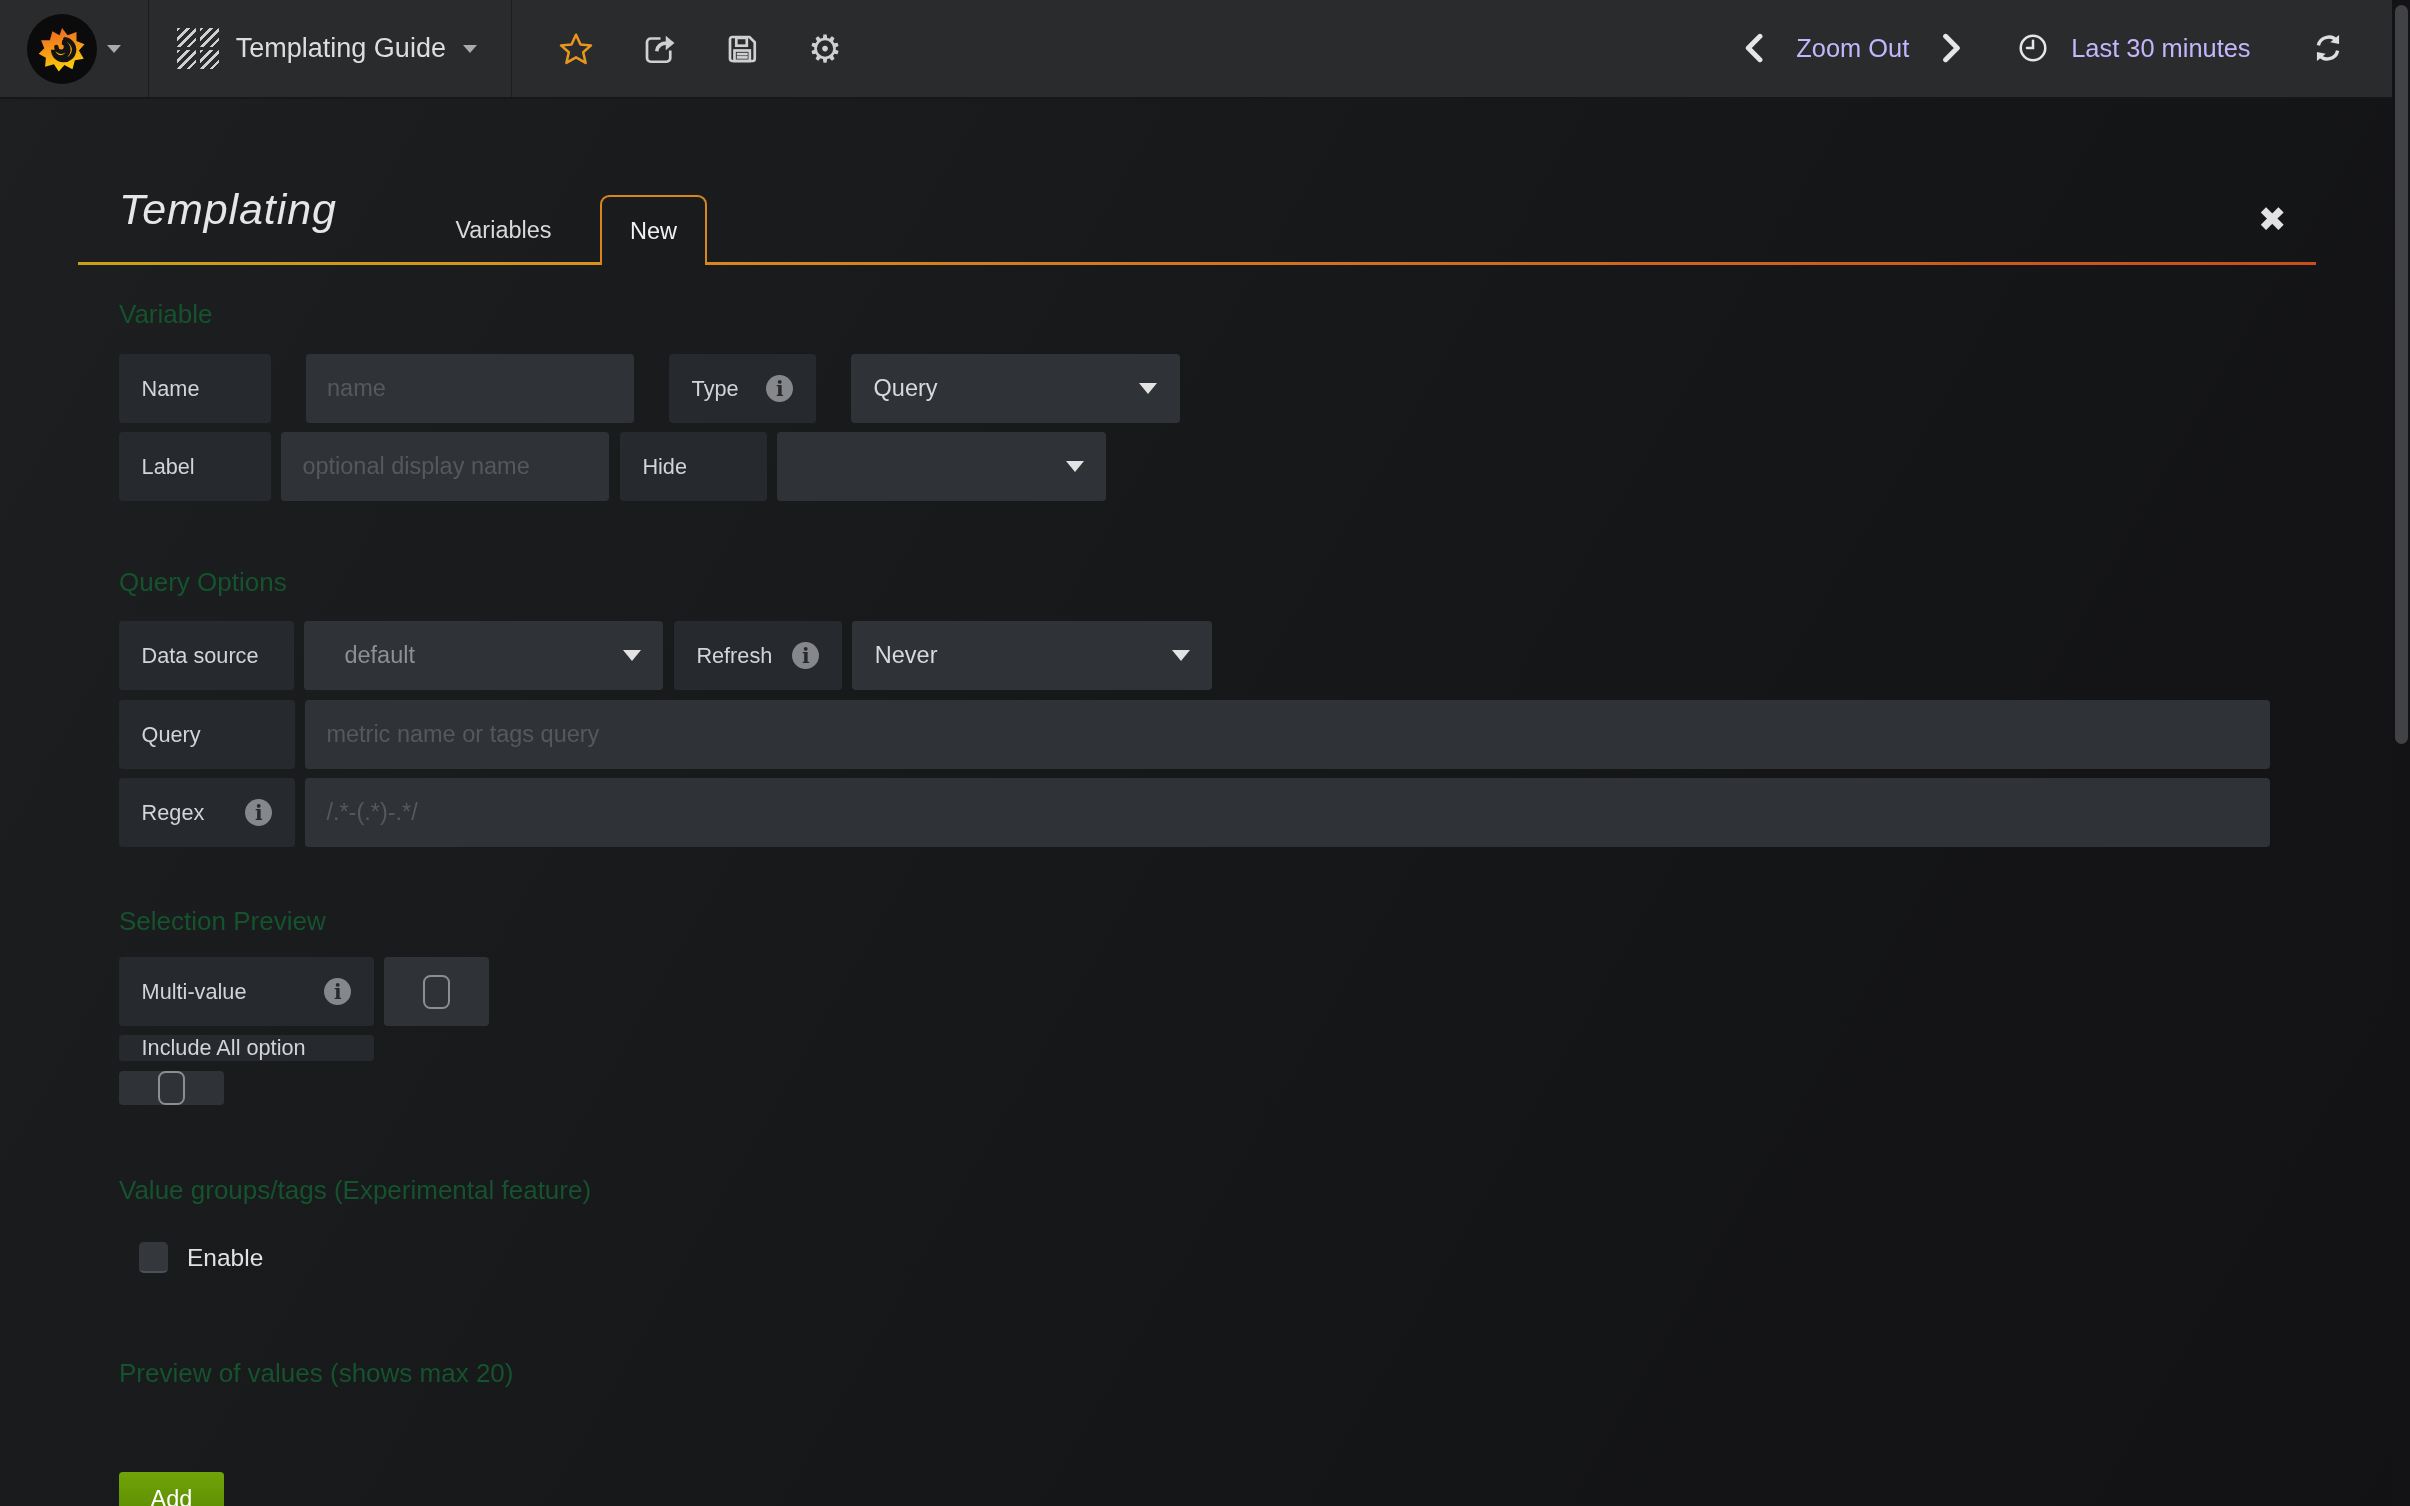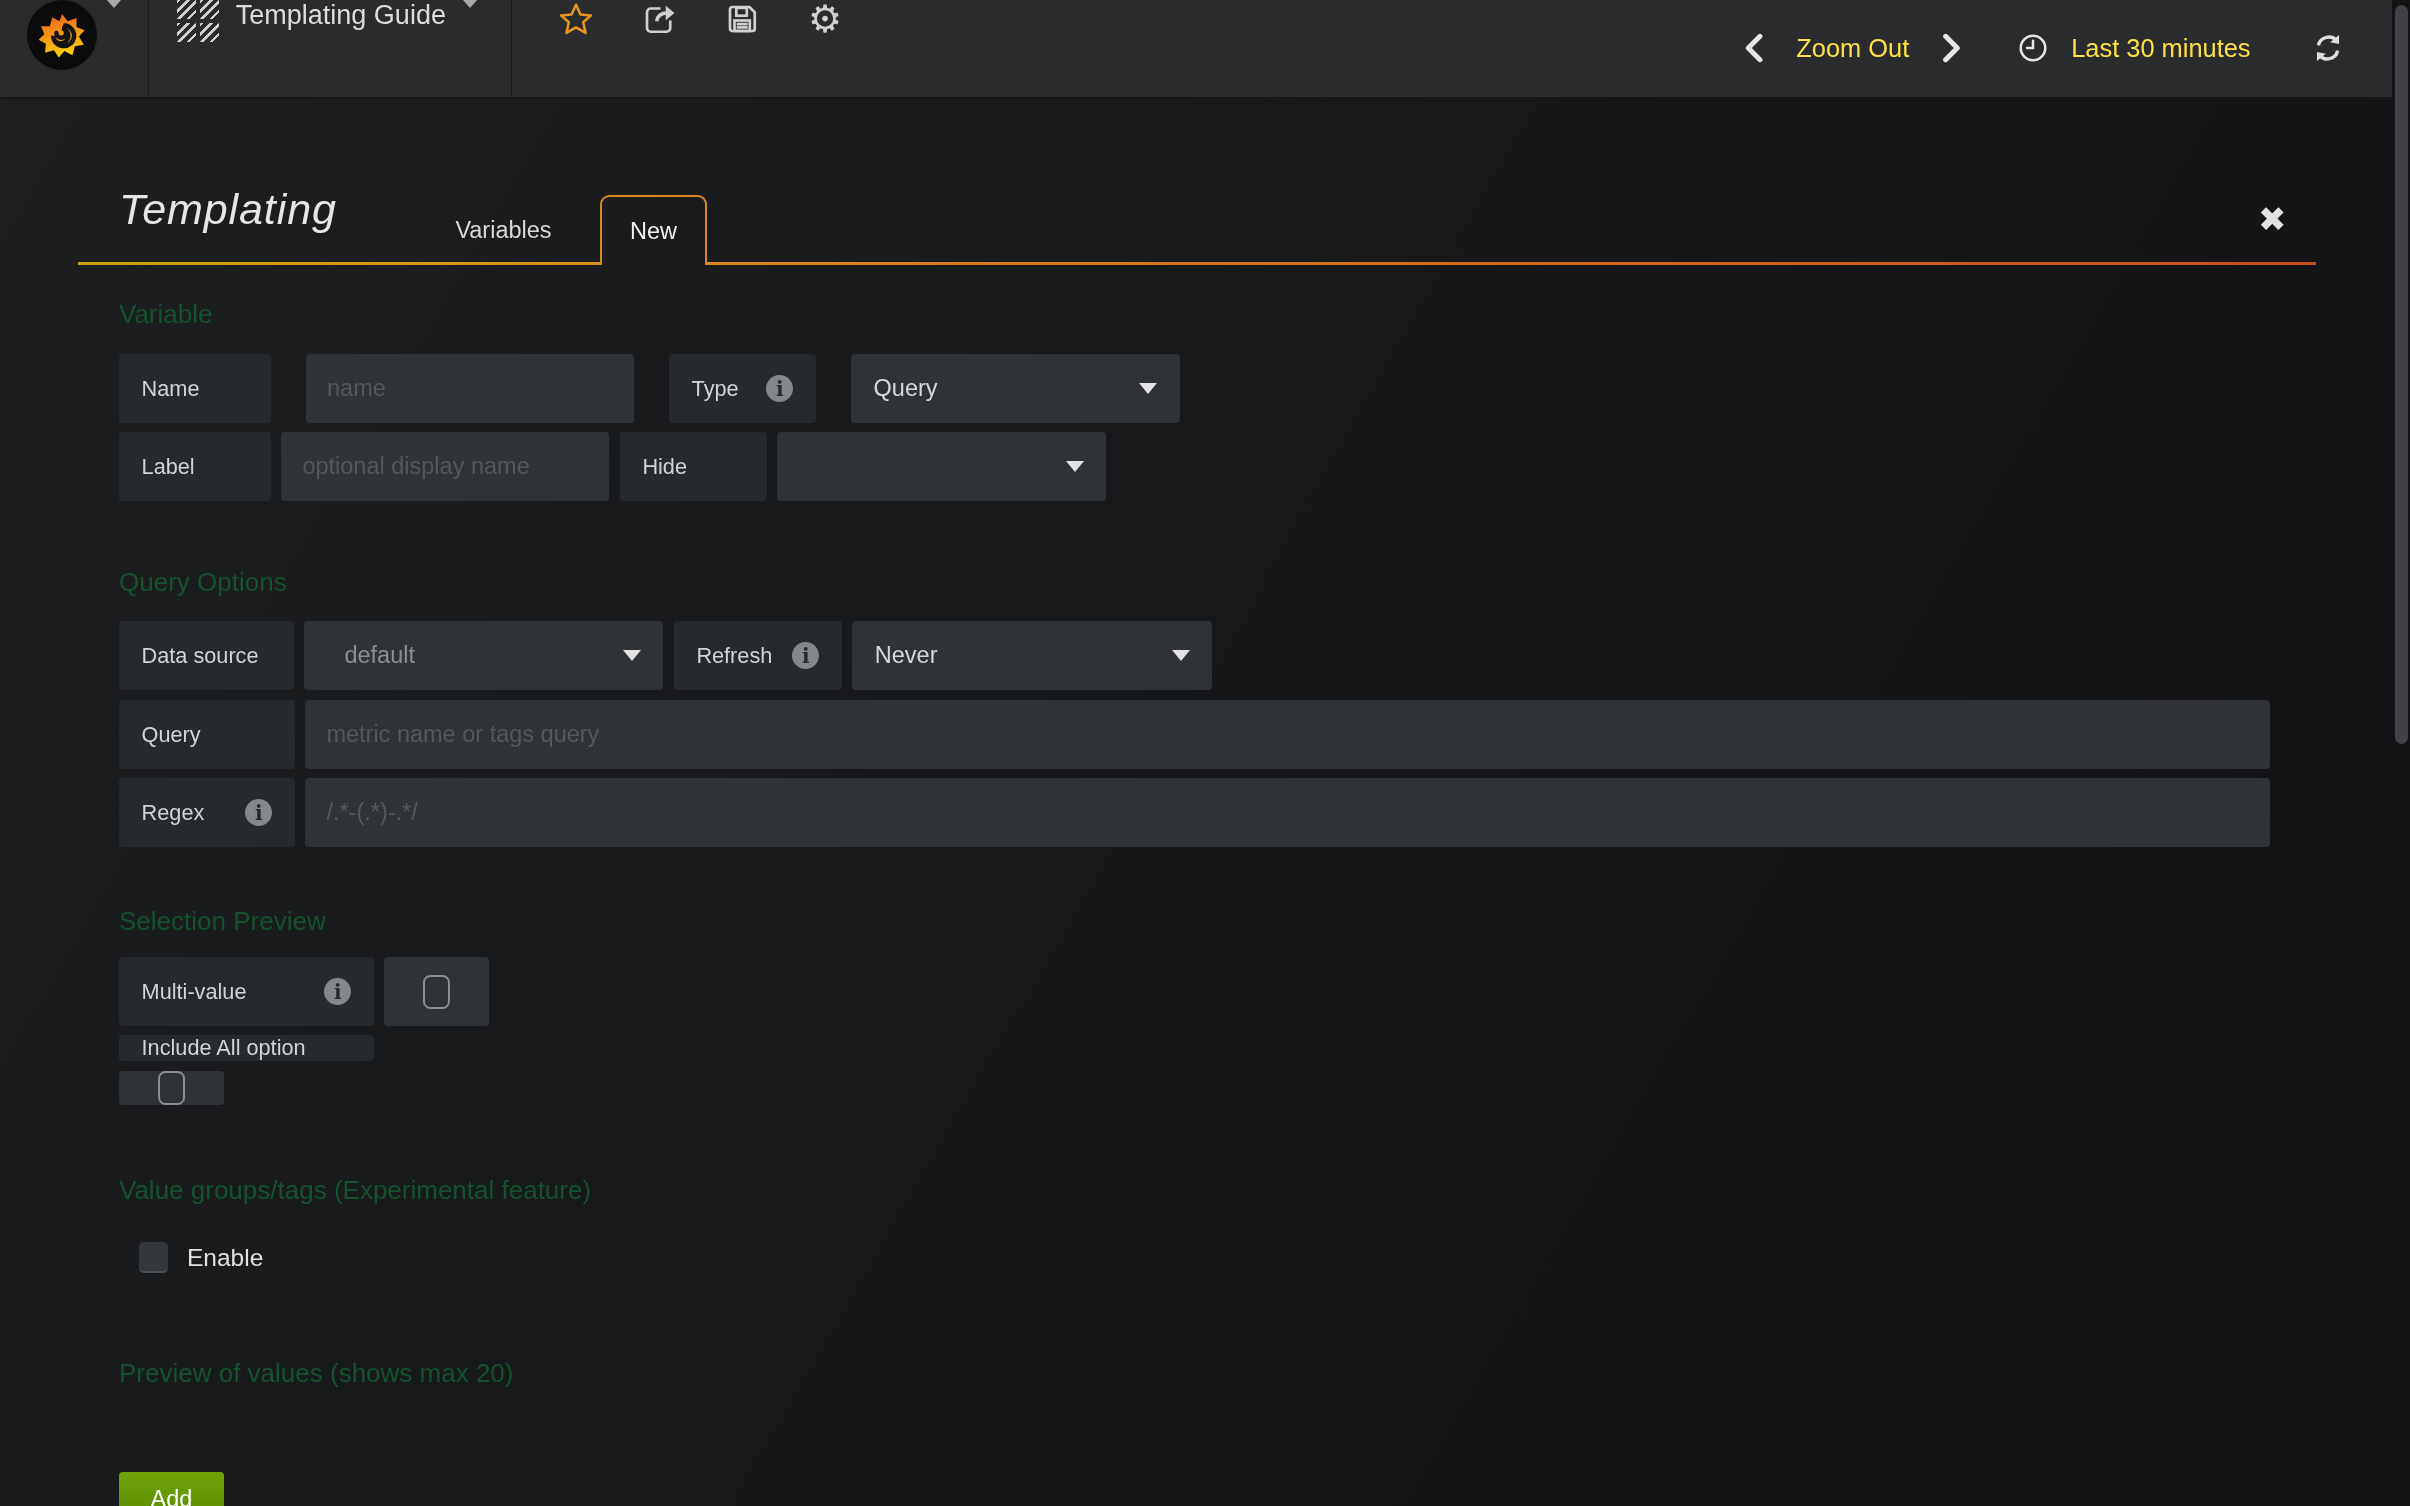--- a/index.html
+++ b/index.html
@@ -10,34 +10,34 @@
     color:#d8d9da;
     position:relative;
   }
 
   
   .navbar {
     position:absolute; top:0; left:0; width:2411px; height:99px;
     background:#2a2b2d; border-bottom:2.8px solid #161719;
     display:flex; align-items:center;
   }
-  .nav-section { height:100%; display:flex; }
+  .nav-section { height:100%; display:flex; align-items:center; }
   .logo-block { width:149px; justify-content:center; border-right:1.9px solid #1c1d1f; cursor:pointer; }
   .logo-circle { width:70px; height:70px; border-radius:50%; background:#0b0b0b; display:flex; align-items:center; justify-content:center; }
   .logo-caret { width:0;height:0;border-left:7.5px solid transparent;border-right:7.5px solid transparent;border-top:8.5px solid #a9aaac; margin-left:9.4px; }
   .title-block { padding:0 34px 0 28px; border-right:1.9px solid #1c1d1f; cursor:pointer; gap:17px; }
   .hatch-grid { display:grid; grid-template-columns:19px 19px; grid-template-rows:19px 19px; gap:3.8px; }
   .hatch-grid span { background:repeating-linear-gradient(135deg,#cfd0d2 0 2.8px, rgba(0,0,0,0) 2.8px 6.6px); border-radius:0.9px; }
   .nav-title { font-size:27px; color:#dcdddf; white-space:nowrap; }
   .title-caret { width:0;height:0;border-left:7.5px solid transparent;border-right:7.5px solid transparent;border-top:8.5px solid #a9aaac; }
   .nav-icons { gap:45px; padding-left:45px; }
   .nav-icon { cursor:pointer; display:flex; align-items:center; justify-content:center; width:38px; height:38px; }
   .gear-glyph { font-size:38px; color:#cfd0d2; line-height:38px; }
   .nav-right { position:absolute; right:64px; top:0; height:96px; display:flex; align-items:center; gap:24.5px; }
-  .nav-right .txt { font-size:25.4px; color:#fde047; white-space:nowrap; }
+  .nav-right .txt { font-size:25.4px; color:#c4b5fd; white-space:nowrap; }
   .timepicker { display:flex; align-items:center; gap:22px; margin-left:21px; cursor:pointer; }
   .refresh-wrap { margin-left:34px; }
 
   
   .scroll-track { position:absolute; right:0; top:0; width:19px; height:1507px; background:#131315; }
   .scroll-thumb { position:absolute; right:2.8px; top:4.7px; width:13px; height:739px; background:#414245; border-radius:6.6px; }
 
   
   .panel-title {
     position:absolute; left:119px; top:185px;

